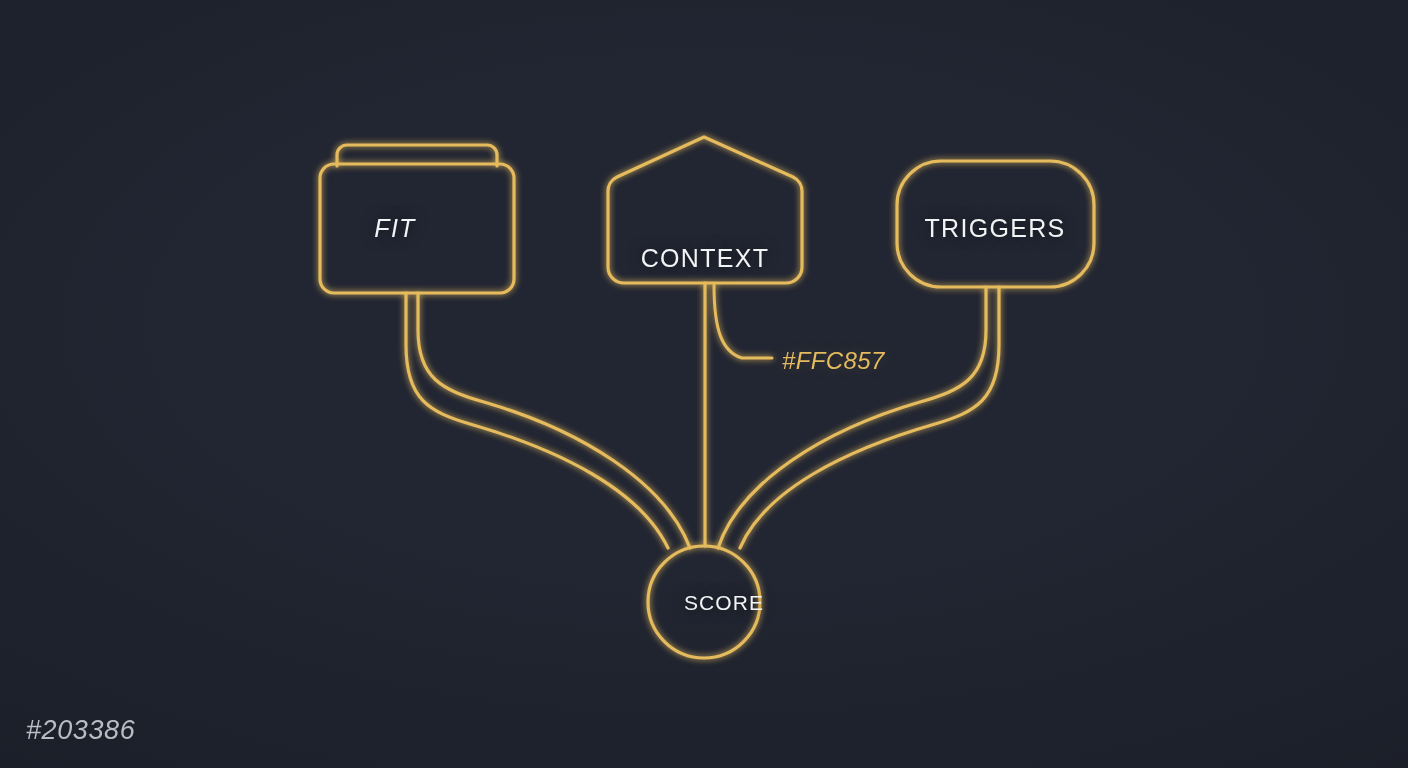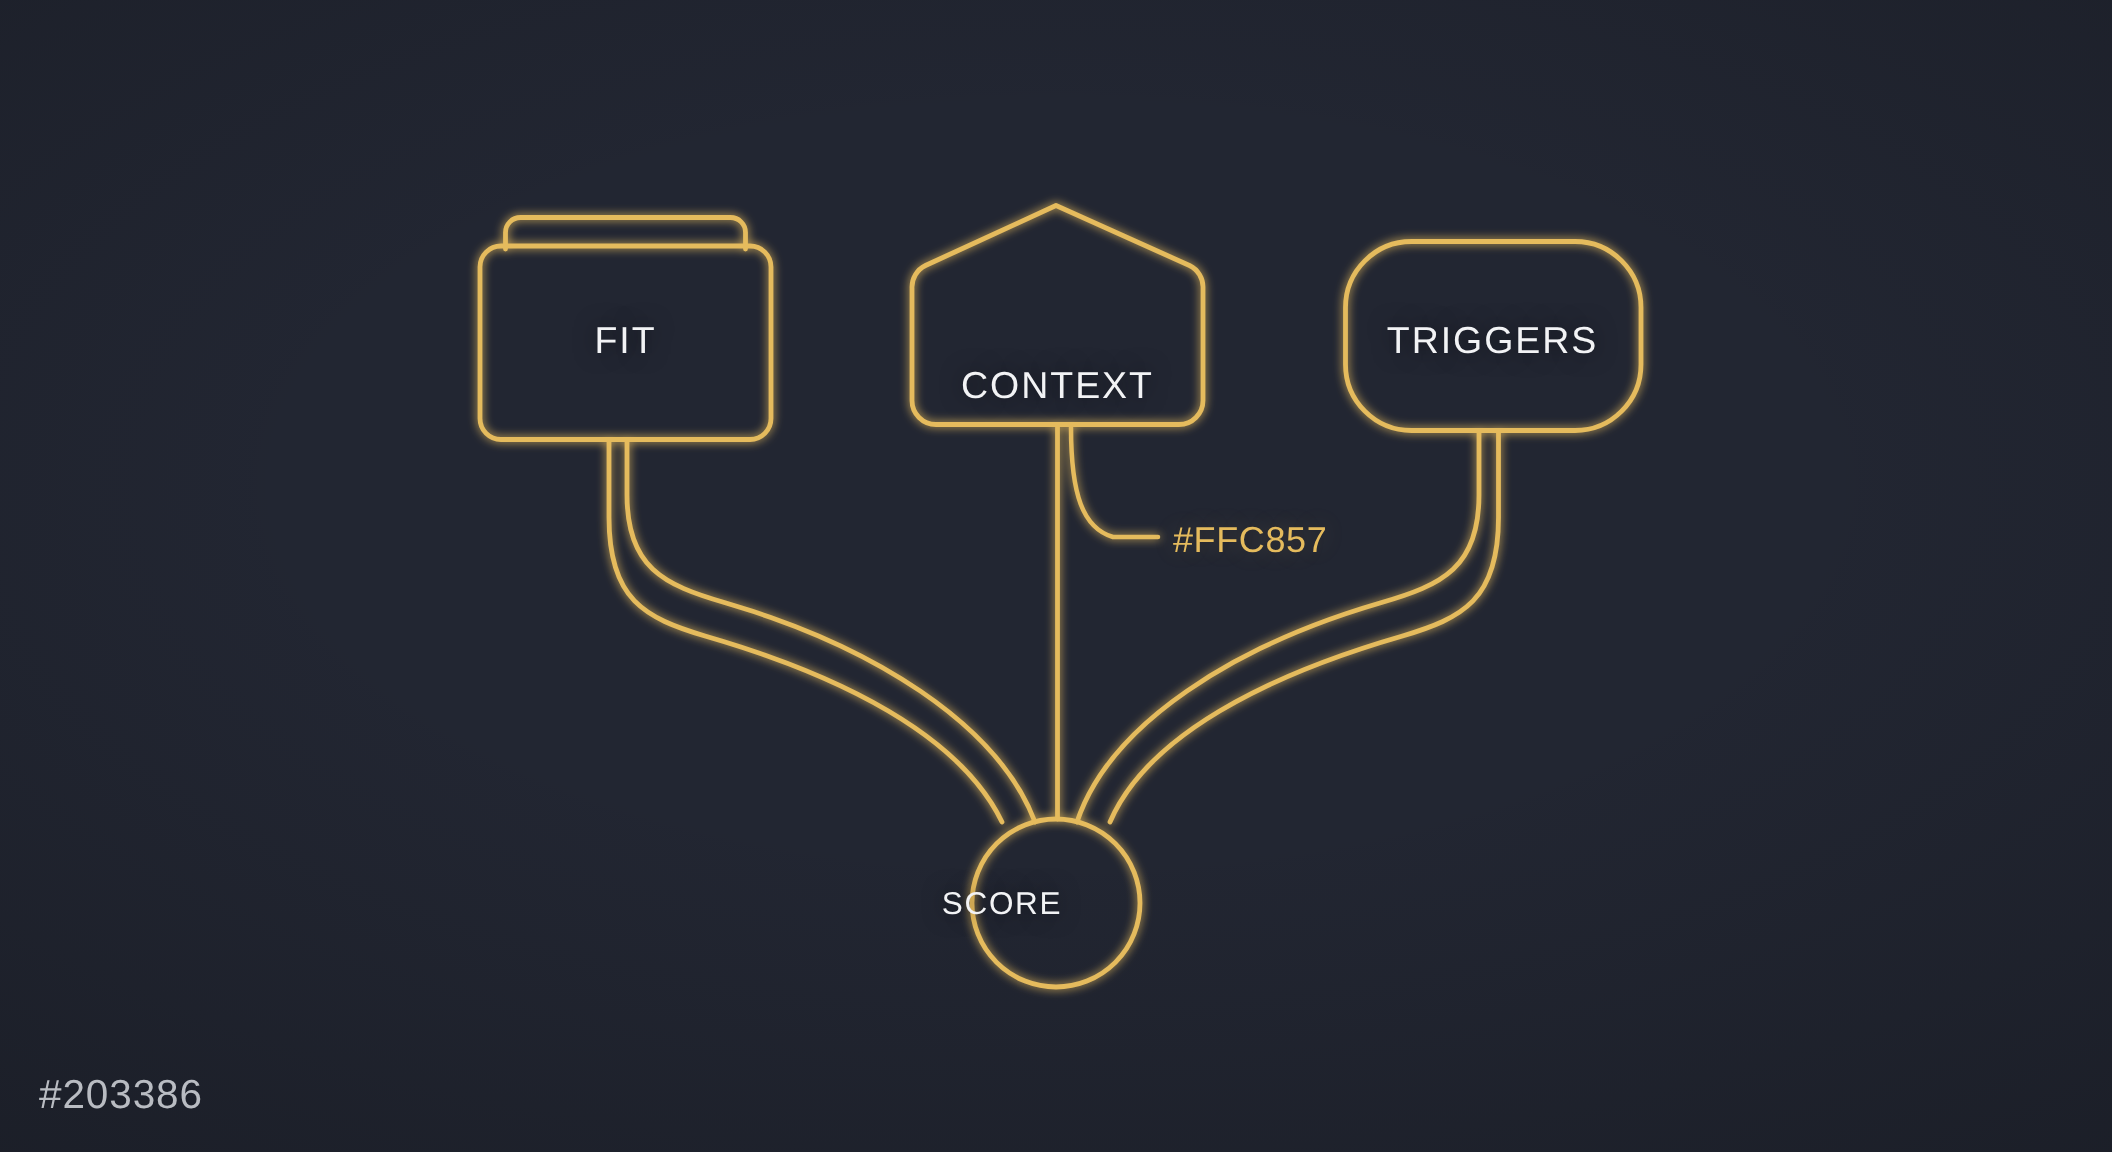--- a/index.html
+++ b/index.html
@@ -62,20 +62,21 @@
     pointer-events: none;
   }
   .node-label.small {
     font-size: 21px;
     letter-spacing: 1.1px;
   }
   .swatch-label {
     position: absolute;
     white-space: nowrap;
     transform: translate(0, -50%);
+    font-style: italic;
   }
   #accent-swatch-label {
     left: 782px;
     top: 361px;
     color: #e5bb5d;
     font-size: 24px;
     letter-spacing: 0.4px;
     text-shadow: 0 0 16px rgba(229,187,93,0.22);
   }
   #background-swatch-label {
@@ -153,25 +154,25 @@
                L 608,192
                A 16,16 0 0 1 617,177
                Z"></path>
 
       <rect class="node-shape" x="897" y="161" width="197" height="126" rx="44" ry="44"></rect>
 
       <circle class="node-shape" cx="704" cy="602" r="56"></circle>
     </g>
   </svg>
 
-  <div class="node-label" style="left:417px; top:228px;">FIT</div>
+  <div class="node-label" style="left:395px; top:228px;font-style:italic;">FIT</div>
 
   <div class="node-label" style="left:705px; top:228px;margin-top:30px;">CONTEXT</div>
 
   <div class="node-label" style="left:995px; top:228px;">TRIGGERS</div>
 
-  <div class="node-label small" style="left:668px; top:603px;text-align:center;">SCORE</div>
+  <div class="node-label small" style="left:724px; top:603px;text-align:center;">SCORE</div>
 
   <div class="swatch-label" id="accent-swatch-label">#FFC857</div>
 
   <div class="swatch-label" id="background-swatch-label">#203386</div>
 
 </div>
 
 </body></html>

